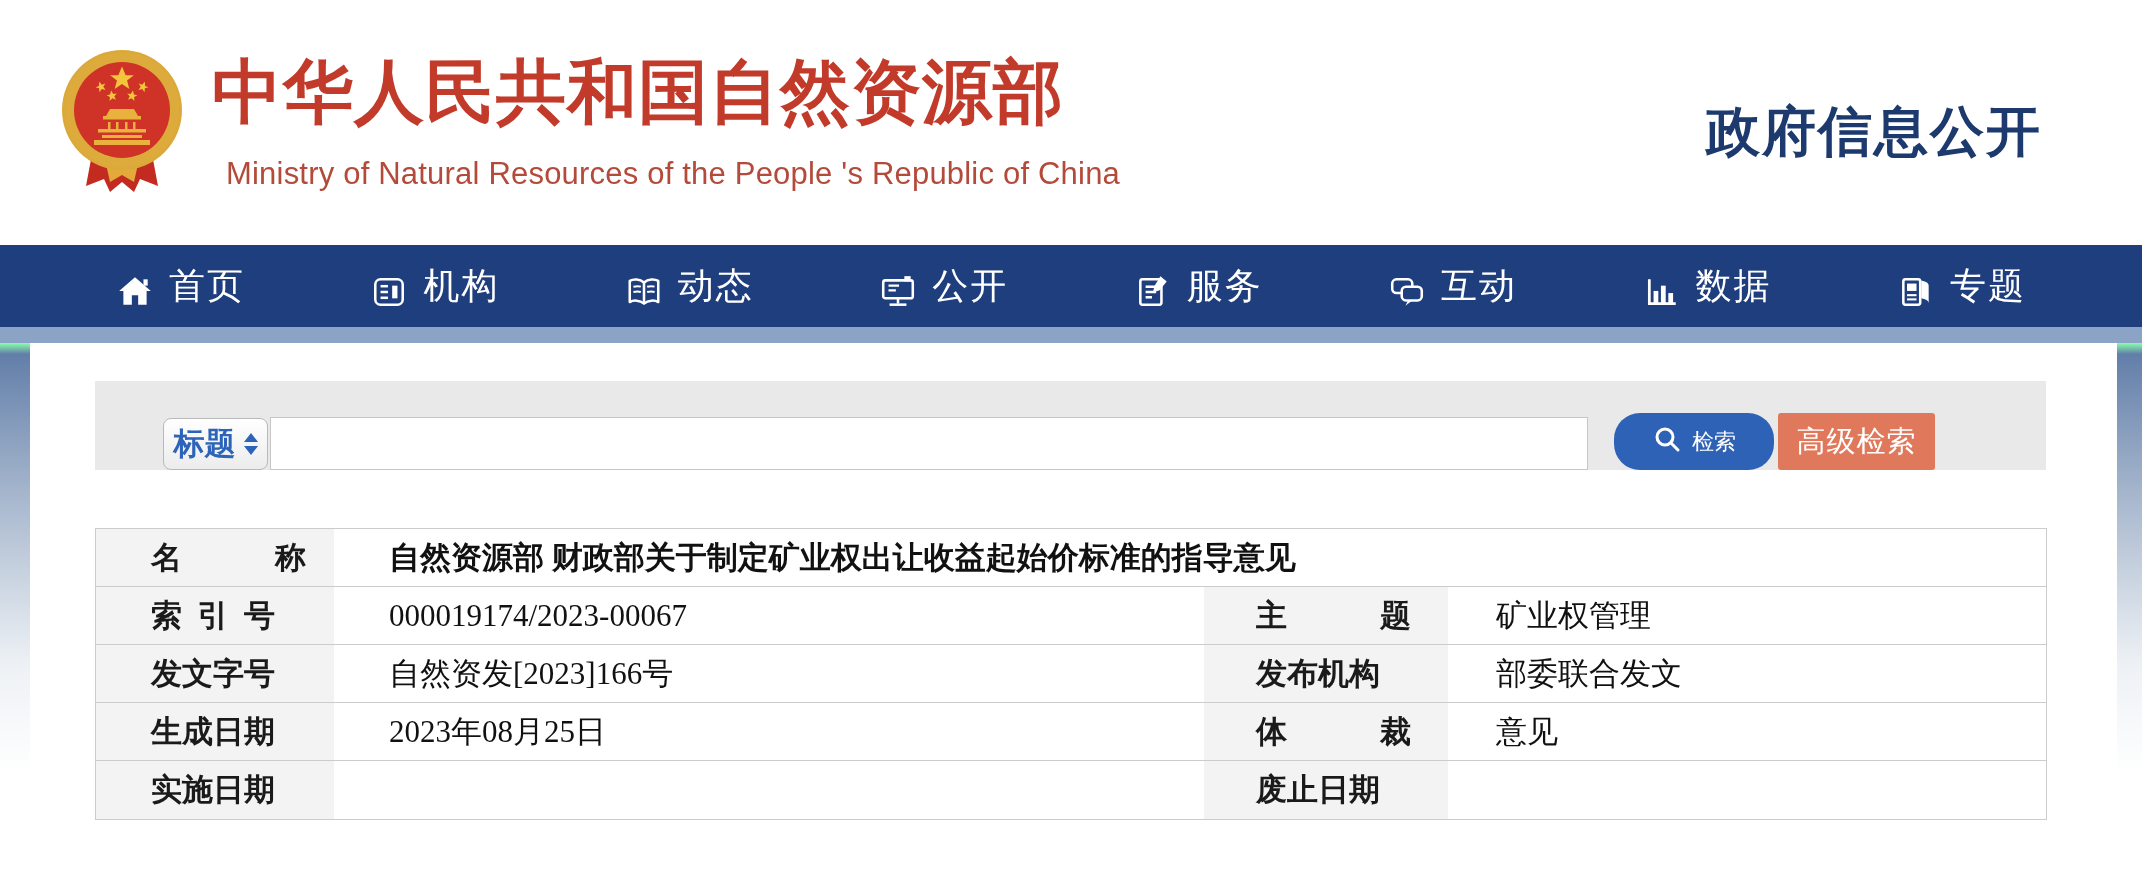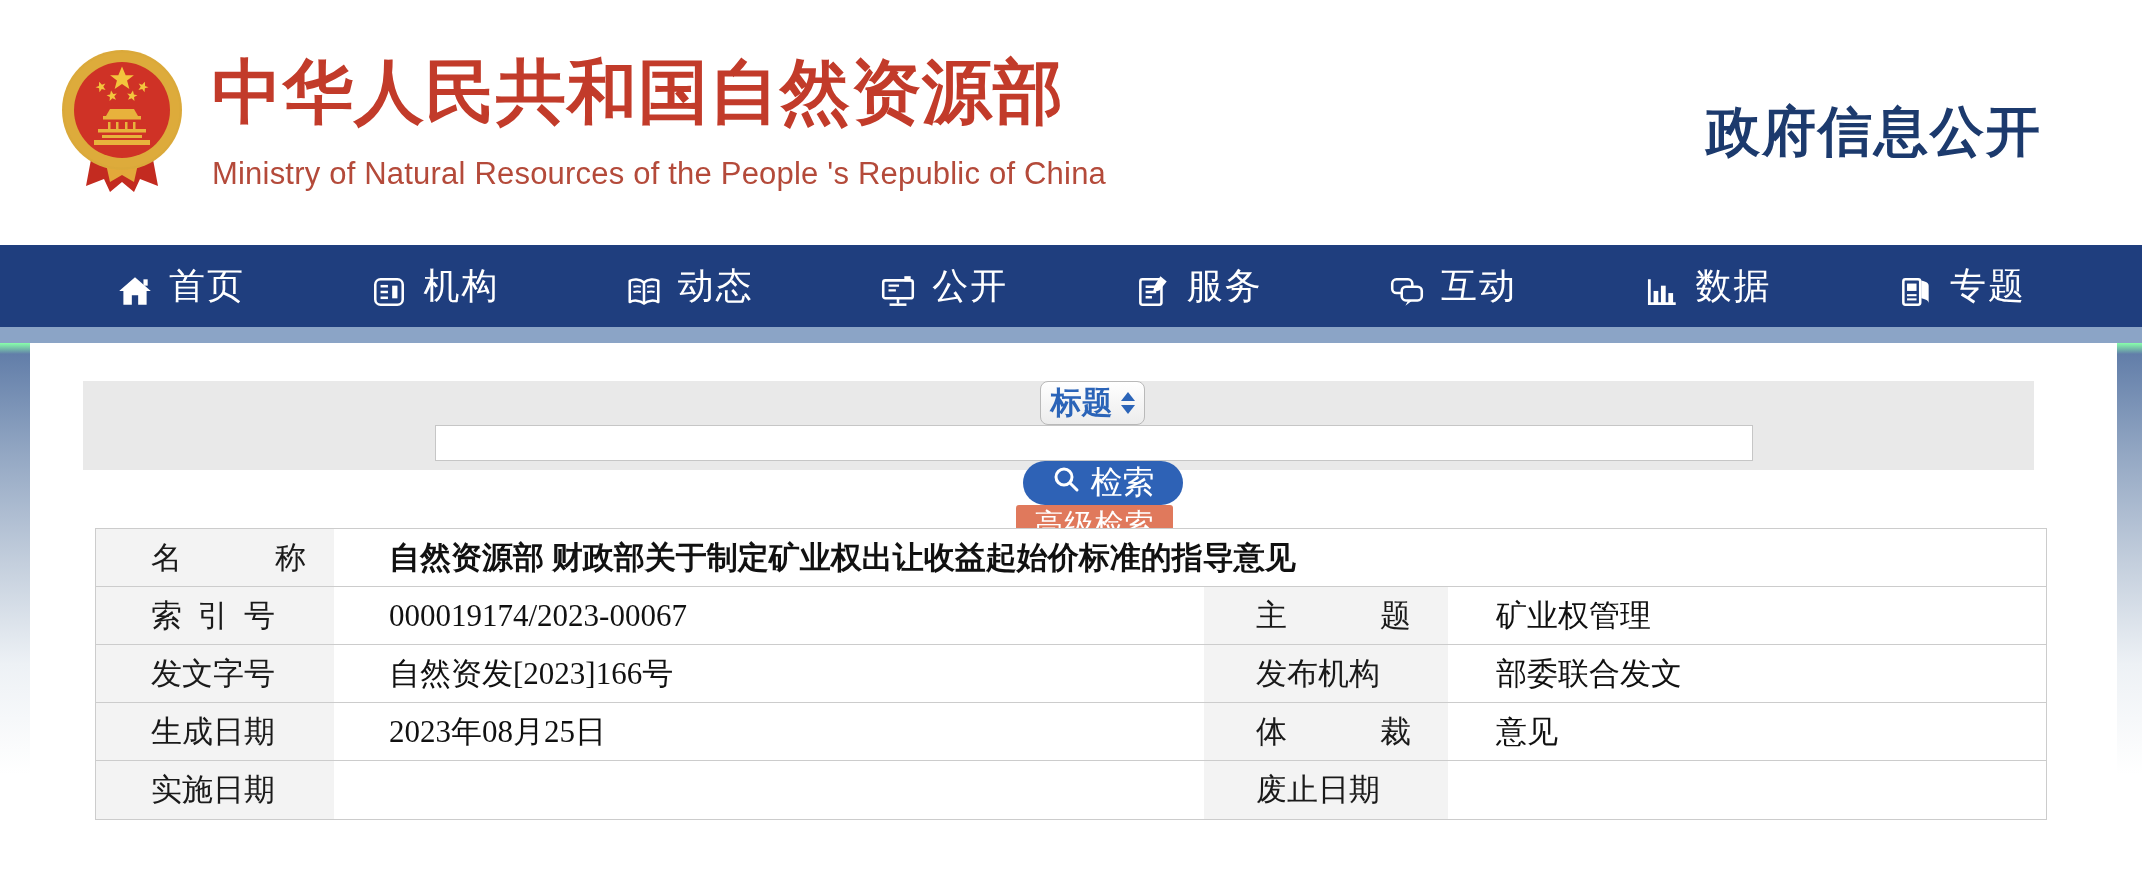--- a/index.html
+++ b/index.html
@@ -6,67 +6,67 @@
   html,body { width:2142px; height:896px; overflow:hidden; background:#fff;
               font-family:"Liberation Sans","DejaVu Sans",sans-serif; }
   .page { width:2142px; height:636px; position:relative; }
 
   
   .header { height:245px; background:#fff; position:relative; }
   .logo { position:absolute; left:56px; top:42px; }
   .titles { position:absolute; left:212px; top:46px; }
   .title-cn { font-size:70px; font-weight:900; color:#c23b2a; letter-spacing:1px;
               font-family:"Liberation Sans","DejaVu Sans",sans-serif; }
-  .title-en { margin-top:16px; font-size:31px; font-weight:500; color:#b44a3a; letter-spacing:0.2px; }
+  .title-en { margin-top:16px; font-size:31px; font-weight:500; color:#b44a3a; letter-spacing:0.2px;margin-left:14px; }
   .gov-title { position:absolute; right:100px; top:96px; font-size:54px; font-weight:700;
                color:#1c3a6d; letter-spacing:2px;
                font-family:"Liberation Serif","DejaVu Serif",serif; }
 
   
   .nav { height:82px; background:#1f3e7e; display:flex; align-items:center;
          justify-content:space-between; padding:0 116px; }
   .nav-item { display:flex; align-items:flex-end; gap:15px; color:#fff; font-size:36px;
               letter-spacing:2px; cursor:pointer; text-decoration:none; }
   .nav-item svg { display:block; }
   .strip { height:16px; background:#8ba4c6; }
 
   
   .main-bg { height:553px;
       background:linear-gradient(180deg,#5f7ba7 0%, #8fa 0%, #627ea9 2%, #93a7c3 20%,
                  #c4cfdd 40%, #edf1f5 58%, #ffffff 78%); }
   .panel { position:relative; margin:0 25px 0 30px; height:553px; background:#fff; }
 
   
-  .searchbar { position:absolute; left:53px; top:38px; width:1951px; height:89px;
-               background:#e9e9e9; display:flex; align-items:center; padding-left:68px;flex-direction:column; }
+  .searchbar { position:absolute; left:65px; top:38px; width:1951px; height:89px;
+               background:#e9e9e9; display:flex; align-items:flex-end; padding-left:68px; }
   .field-select { width:105px; height:52px; background:linear-gradient(#ffffff,#ececec);
                   border:1px solid #b9b9b9; border-radius:8px; display:flex; align-items:center;
                   justify-content:center; gap:8px; cursor:pointer; }
   .field-select .txt { color:#2b64b8; font-size:31px; font-weight:700; }
   .spin { display:flex; flex-direction:column; gap:4px; }
   .spin i { display:block; width:0; height:0; border-left:7px solid transparent; border-right:7px solid transparent; }
   .spin .up { border-bottom:9px solid #2b64b8; }
   .spin .dn { border-top:9px solid #2b64b8; }
   .search-input { width:1318px; height:53px; margin-left:2px; border:1px solid #c6c6c6;
                   background:#fff; font-size:30px; padding:0 16px; outline:none; }
   .btn { border:none; display:flex; align-items:center; justify-content:center;
          cursor:pointer; color:#fff; border-radius:3px; }
-  .btn-search { width:160px; height:57px; margin-left:20px; background:#2e62b6; gap:10px; font-size:32px;border-radius:26px; }
+  .btn-search { width:160px; height:57px; margin-left:26px; background:#2e62b6; gap:10px; font-size:22px;border-radius:26px; }
   .btn-adv { width:157px; height:57px; margin-left:4px; background:#e0795c; font-size:29px; letter-spacing:1px; }
 
   
   .doc-table { position:absolute; left:65px; top:185px; width:1952px;
                border:1px solid #cccccc; background:#fff;
                font-family:"Liberation Serif","DejaVu Serif",serif; }
   .trow { display:grid; grid-template-columns:238px 870px 244px 1fr; height:58px;
           border-bottom:1px solid #cccccc; }
   .trow:last-child { border-bottom:none; }
   .trow.full { grid-template-columns:238px 1fr; }
   .tcell { display:flex; align-items:center; font-size:31px; color:#111; }
-  .tlabel { background:#f3f3f3; font-weight:400; padding-left:55px; color:#1a1a1a; }
+  .tlabel { background:#f3f3f3; font-weight:700; padding-left:55px; color:#1a1a1a; }
   .tlabel.l2 { padding-left:52px; }
   .tvalue { padding-left:55px; }
   .tvalue.v2 { padding-left:48px; }
   .tvalue.bold { font-weight:700; }
 </style>
 </head>
 <body>
 
 <div class="page">
 

